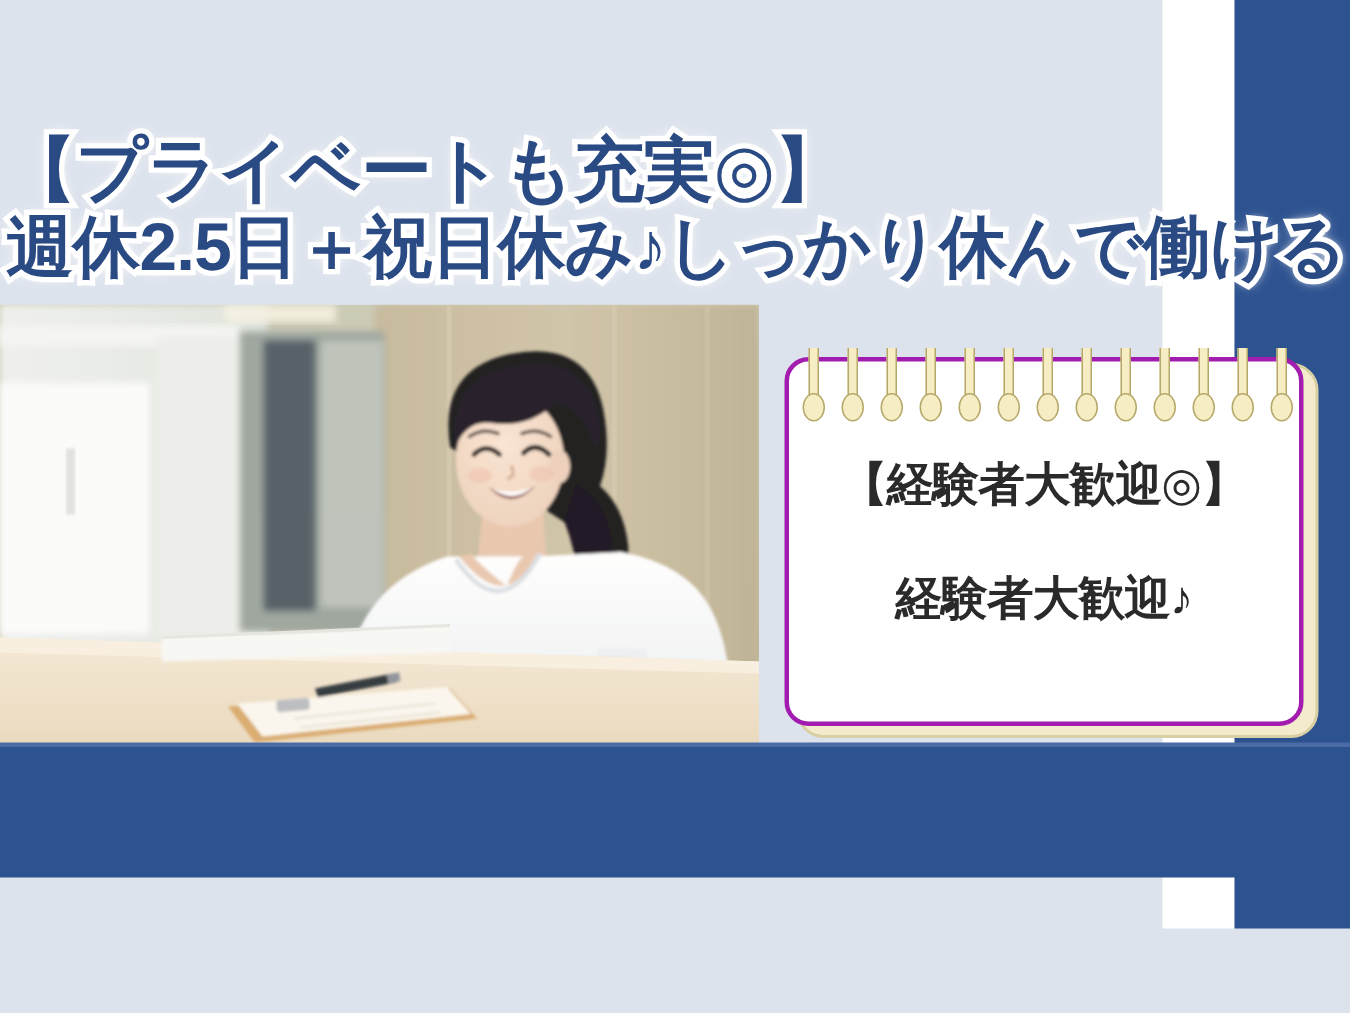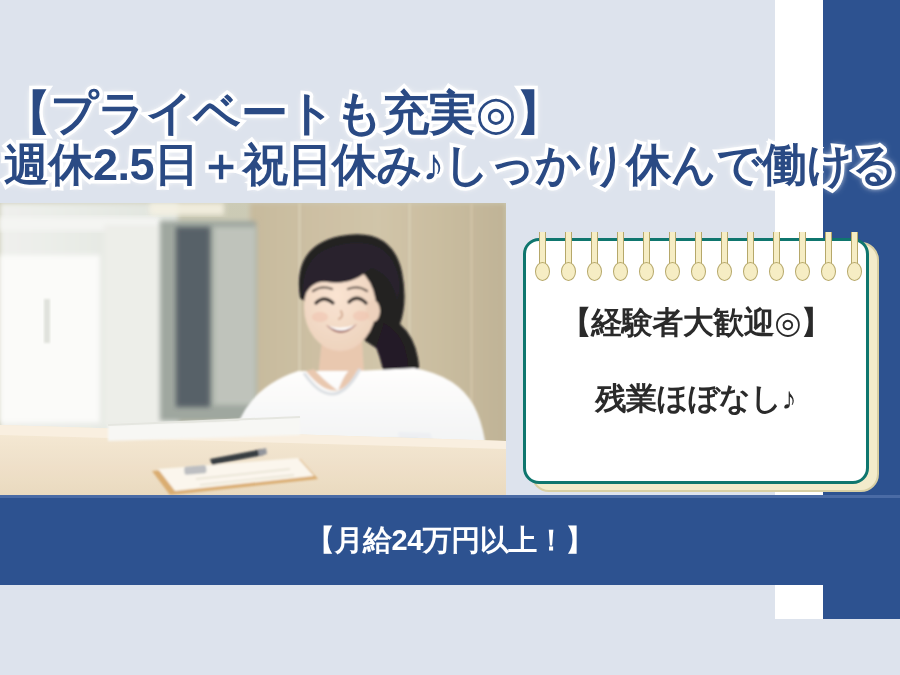--- a/index.html
+++ b/index.html
@@ -42,21 +42,21 @@
   .photo svg{display:block;width:506px;height:295px;}
 
   
   .notepad{position:absolute;left:523px;top:232px;width:352px;height:256px;z-index:7;}
   .note-shadow{
     position:absolute;left:8px;top:10px;width:344px;height:246px;
     background:#f3ebcb;border:2px solid #d8cfa4;border-radius:18px;
   }
   .note-card{
     position:absolute;left:0;top:6px;width:340px;height:240px;
-    background:#ffffff;border:3px solid #0f766e;border-radius:16px;
+    background:#ffffff;border:3px solid #a21caf;border-radius:16px;
     display:flex;align-items:center;justify-content:center;
   }
   .rings{position:absolute;left:0;top:0;width:352px;height:60px;}
   .ring{position:absolute;top:0;width:13px;height:52px;}
   .ring .bar{
     position:absolute;left:4px;top:0;width:5px;height:38px;
     background:#f6edc4;border-left:1.6px solid #b6a86a;border-right:1.6px solid #b6a86a;
   }
   .ring .loop{
     position:absolute;left:0;top:30px;width:13px;height:17px;
@@ -211,21 +211,21 @@
     <p class="hl hl1">【プライベートも充実◎】</p>
     <p class="hl hl2">週休2.5日＋祝日休み♪しっかり休んで働ける！</p>
   </div>
 
   <div class="notepad">
     <div class="note-shadow"></div>
     <div class="note-card">
       <p class="note-text">
         <span>【経験者大歓迎◎】</span><br>
         <br>
-        <span>残業ほぼなし♪</span>
+        <span>経験者大歓迎♪</span>
       </p>
     </div>
     <div class="rings" id="rings">
         <div class="ring" style="left: 12px;">
           <div class="bar"></div>
           <div class="loop"></div>
         </div>
         <div class="ring" style="left: 38px;">
           <div class="bar"></div>
           <div class="loop"></div>
@@ -272,16 +272,15 @@
         </div>
         <div class="ring" style="left: 324px;">
           <div class="bar"></div>
           <div class="loop"></div>
         </div>
       </div>
   </div>
 
   <div class="banner-top-edge"></div>
   <div class="banner">
-    <p class="bl1">【月給24万円以上！】</p>
   </div>
 
 </div>
 
 </body></html>

